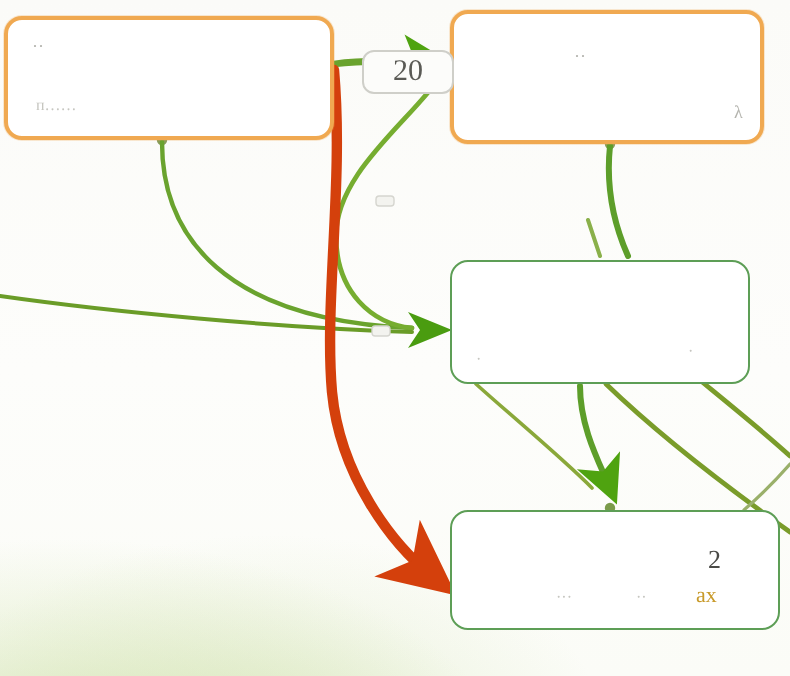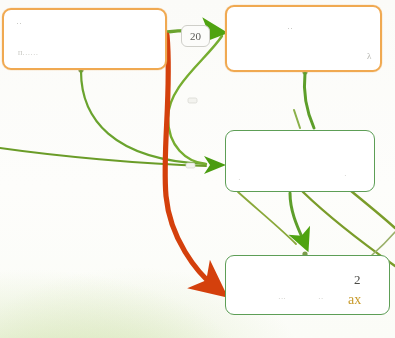--- a/index.html
+++ b/index.html
@@ -54,41 +54,41 @@
   .faint-b { font-size: 8px; color: #c6c6c0; }
 
   .num-label {
     position: absolute;
     font-size: 13px;
     color: #4a4a46;
     font-family: "Liberation Serif", serif;
   }
   .gold-label {
     position: absolute;
-    font-size: 14px;
+    font-size: 11px;
     color: #c89a2a;
     font-family: "Liberation Serif", serif;
   }
 
   
   #edge-badge {
     position: absolute;
     left: 181px;
     top: 25px;
-    width: 29px;
+    width: 46px;
     height: 22px;
     box-sizing: border-box;
     background: #fcfcfa;
     border: 1px solid #cfcfc9;
     border-radius: 6px;
     display: flex;
     align-items: center;
     justify-content: center;
     font-family: "Liberation Serif", serif;
-    font-size: 11px;
+    font-size: 15px;
     color: #5a5a55;
     pointer-events: auto;
   }
 </style>
 </head>
 <body>
 
 <div id="canvas">
 
   <div id="bg-wash"></div>

